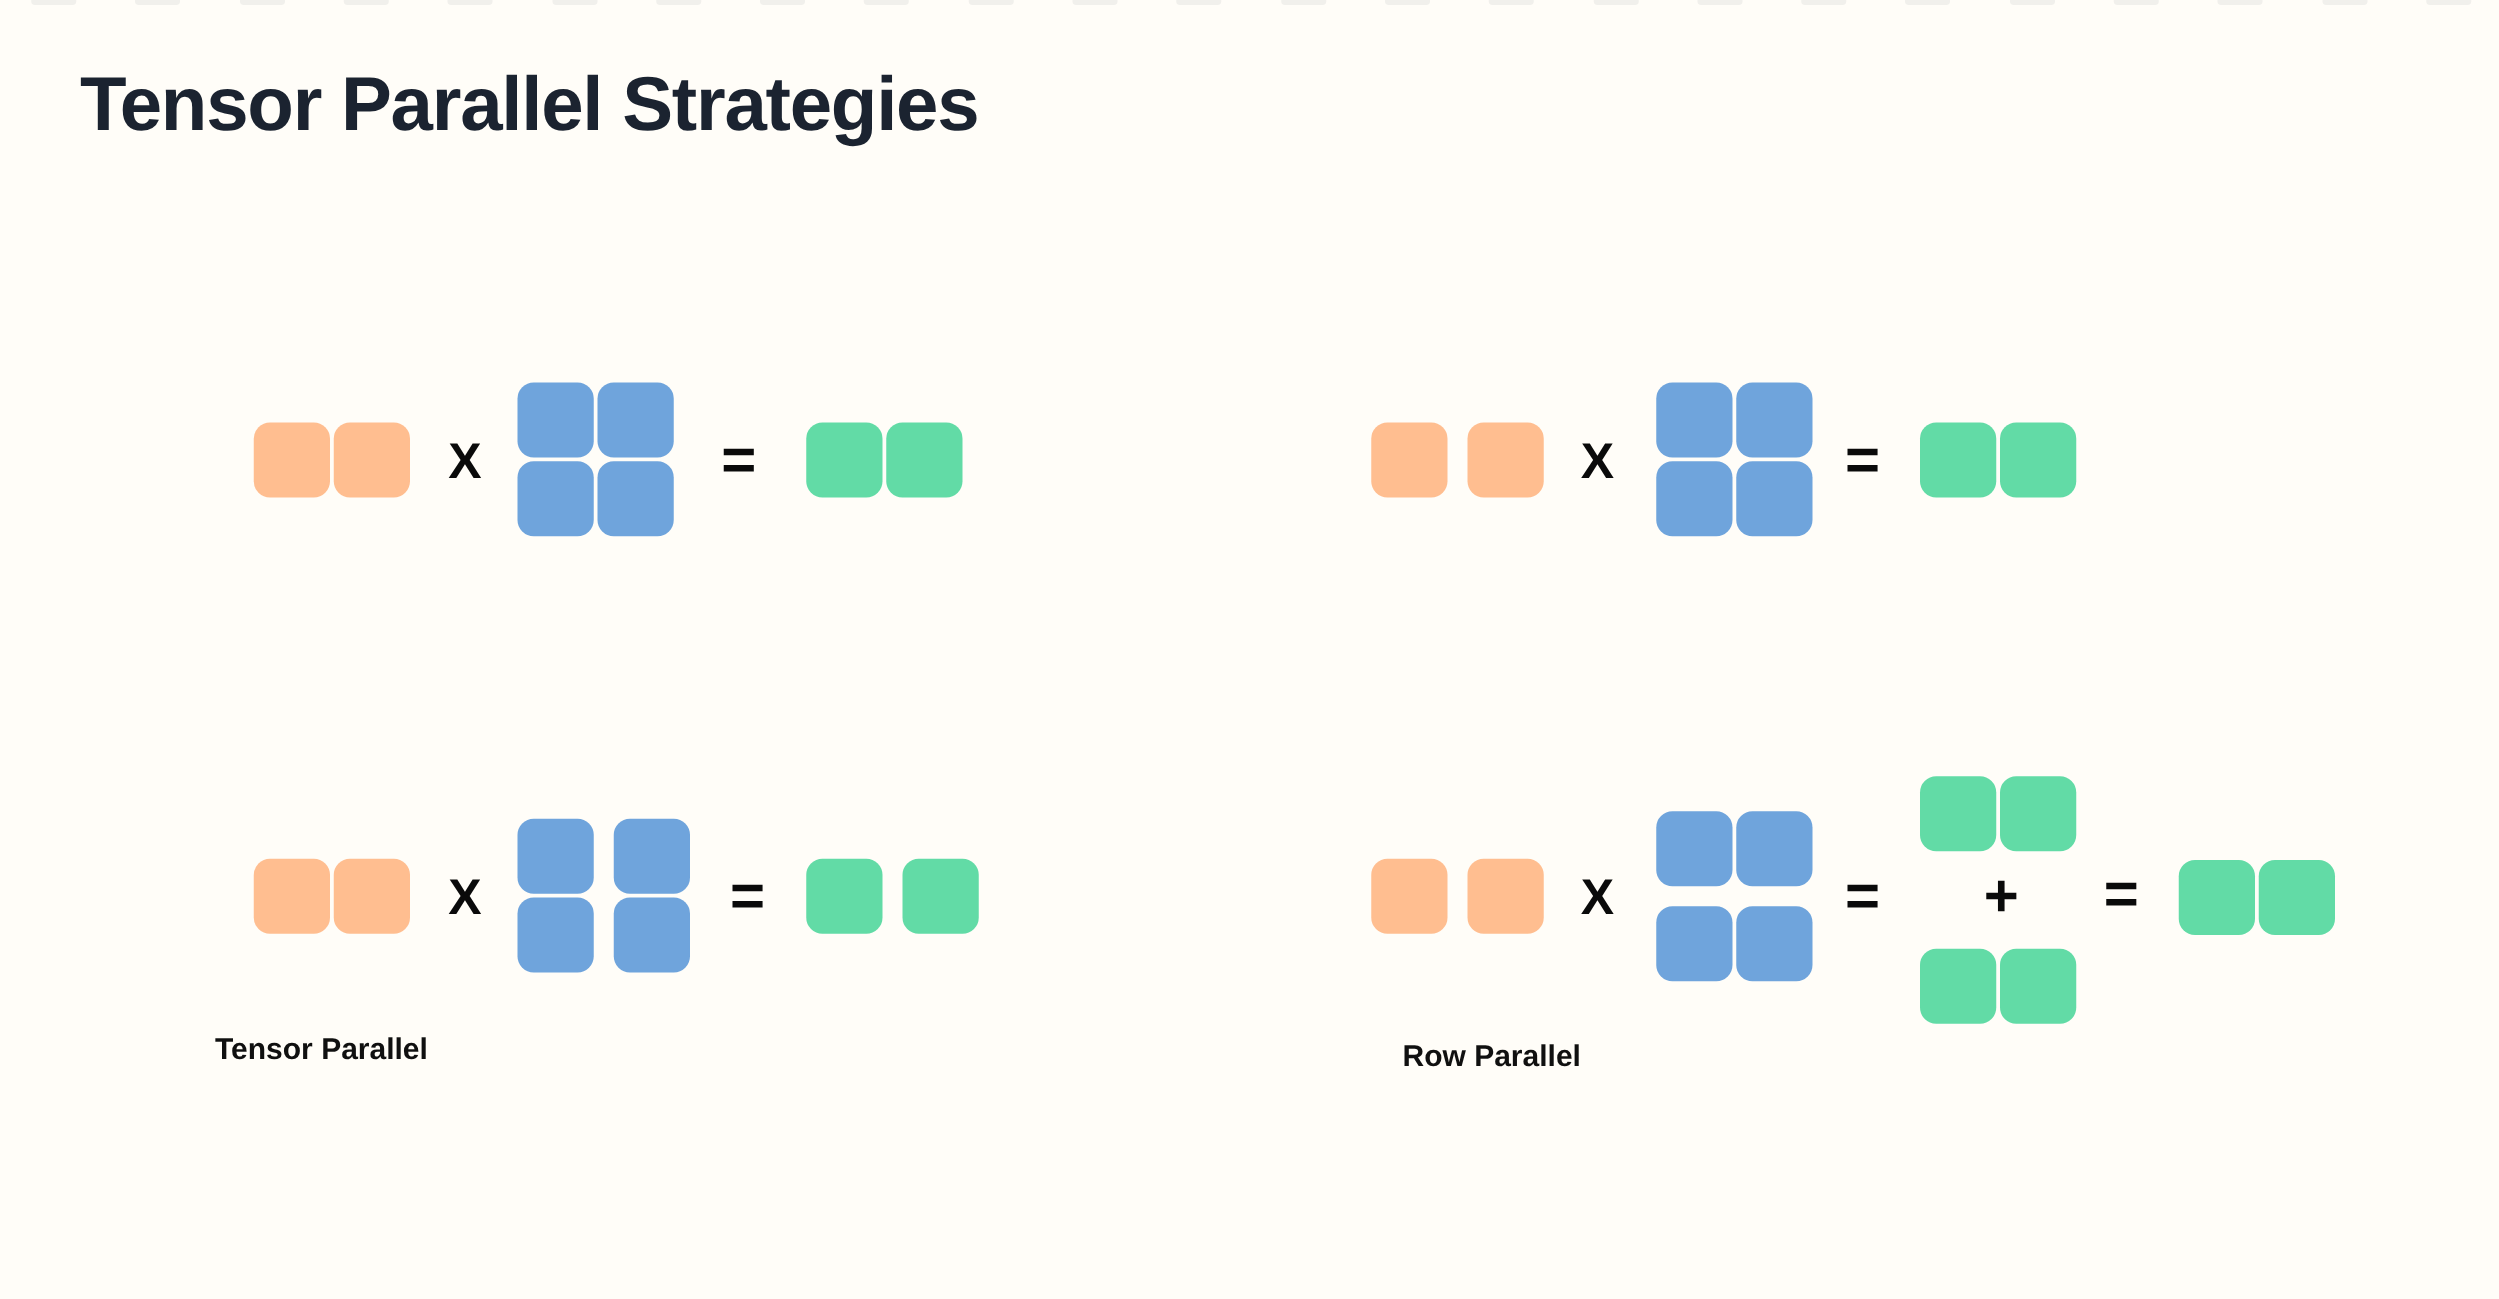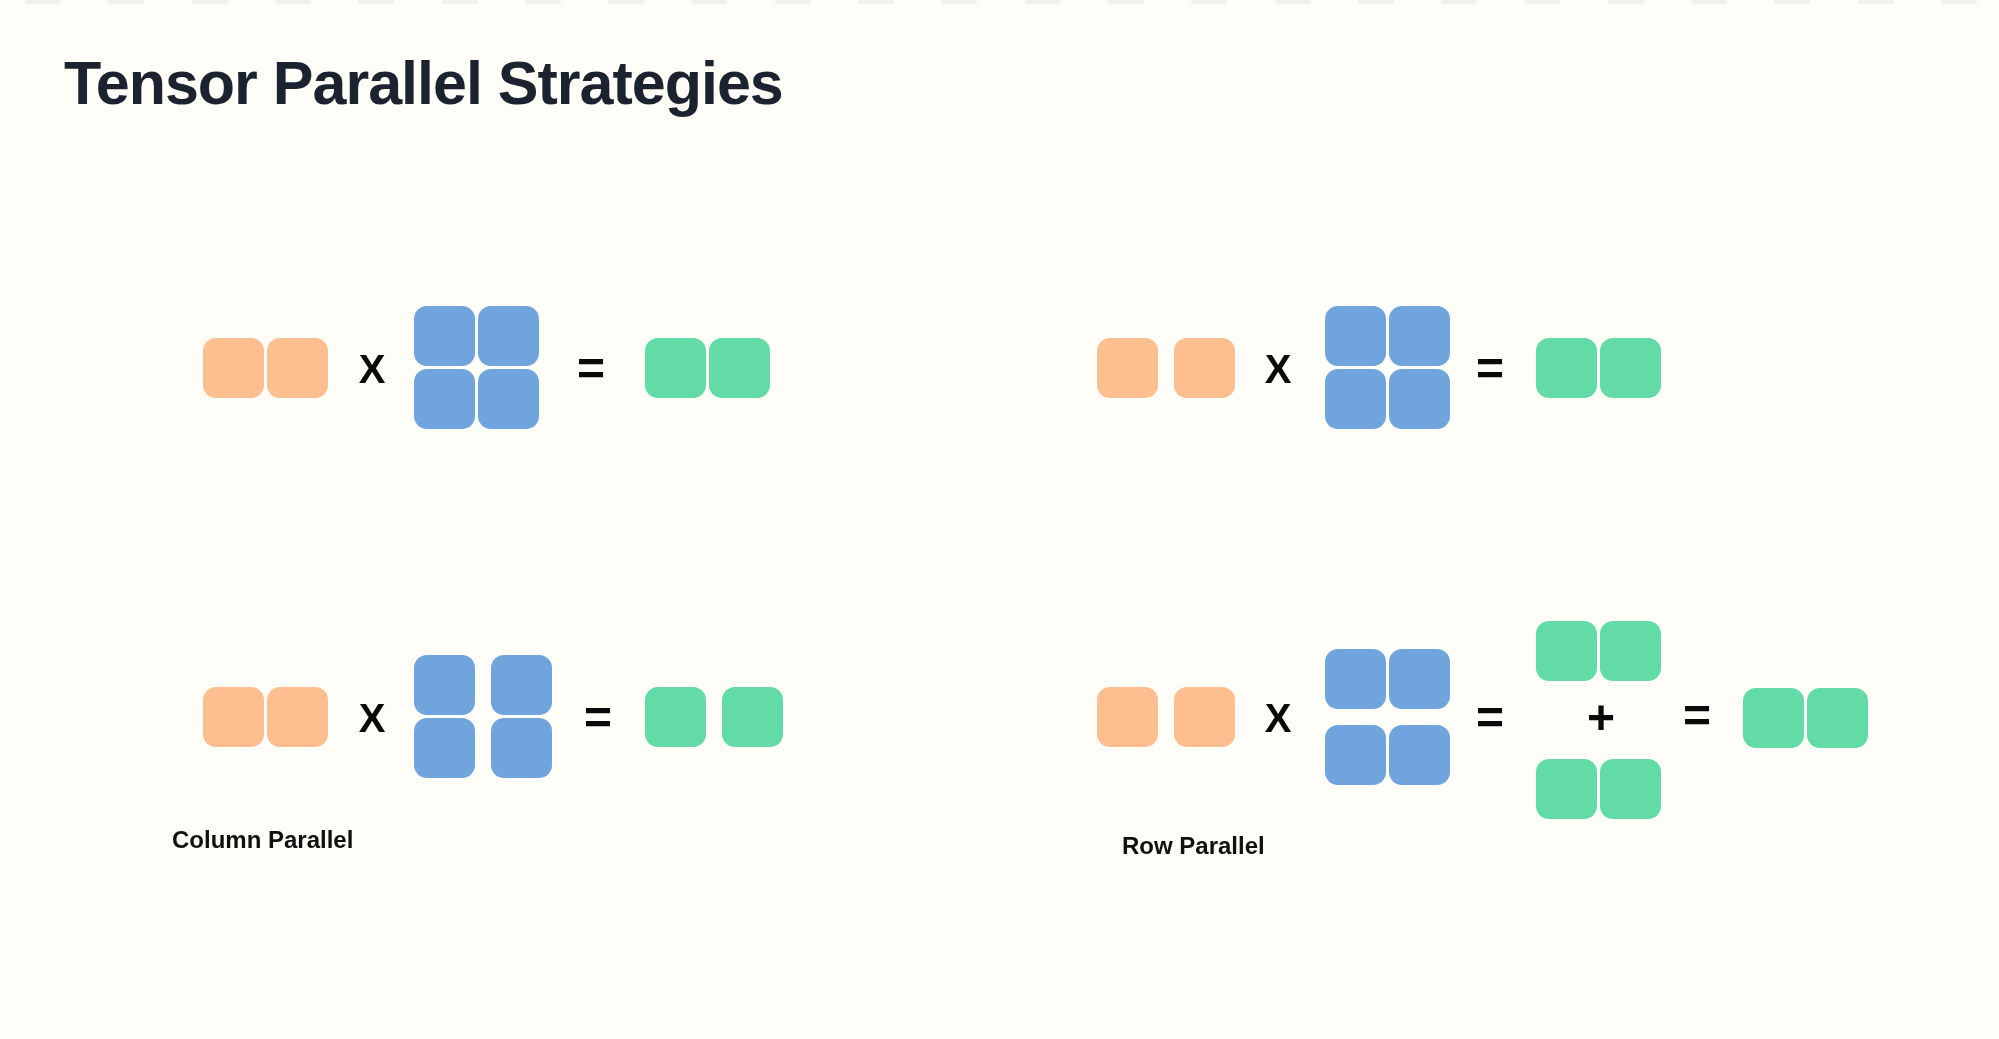--- a/index.html
+++ b/index.html
@@ -126,21 +126,21 @@
     <div class="sq c-in" style="left:203px;top:687px"></div>
     <div class="sq c-in" style="left:267px;top:687px"></div>
     <span class="op op-x" style="left:372px;top:718px">X</span>
     <div class="sq c-w" style="left:414px;top:655px"></div>
     <div class="sq c-w" style="left:491px;top:655px"></div>
     <div class="sq c-w" style="left:414px;top:718px"></div>
     <div class="sq c-w" style="left:491px;top:718px"></div>
     <span class="op op-eq" style="left:598px;top:718px">=</span>
     <div class="sq c-out" style="left:645px;top:687px"></div>
     <div class="sq c-out" style="left:722px;top:687px"></div>
-    <div class="diagram-label" style="left:172px;top:826px">Column Parallel</div>
+    <div class="diagram-label" style="left:172px;top:826px">Tensor Parallel</div>
   </div>
 
   <div>
     <div class="sq c-in" style="left:1097px;top:687px"></div>
     <div class="sq c-in" style="left:1174px;top:687px"></div>
     <span class="op op-x" style="left:1278px;top:718px">X</span>
     <div class="sq c-w" style="left:1325px;top:649px"></div>
     <div class="sq c-w" style="left:1389px;top:649px"></div>
     <div class="sq c-w" style="left:1325px;top:725px"></div>
     <div class="sq c-w" style="left:1389px;top:725px"></div>

